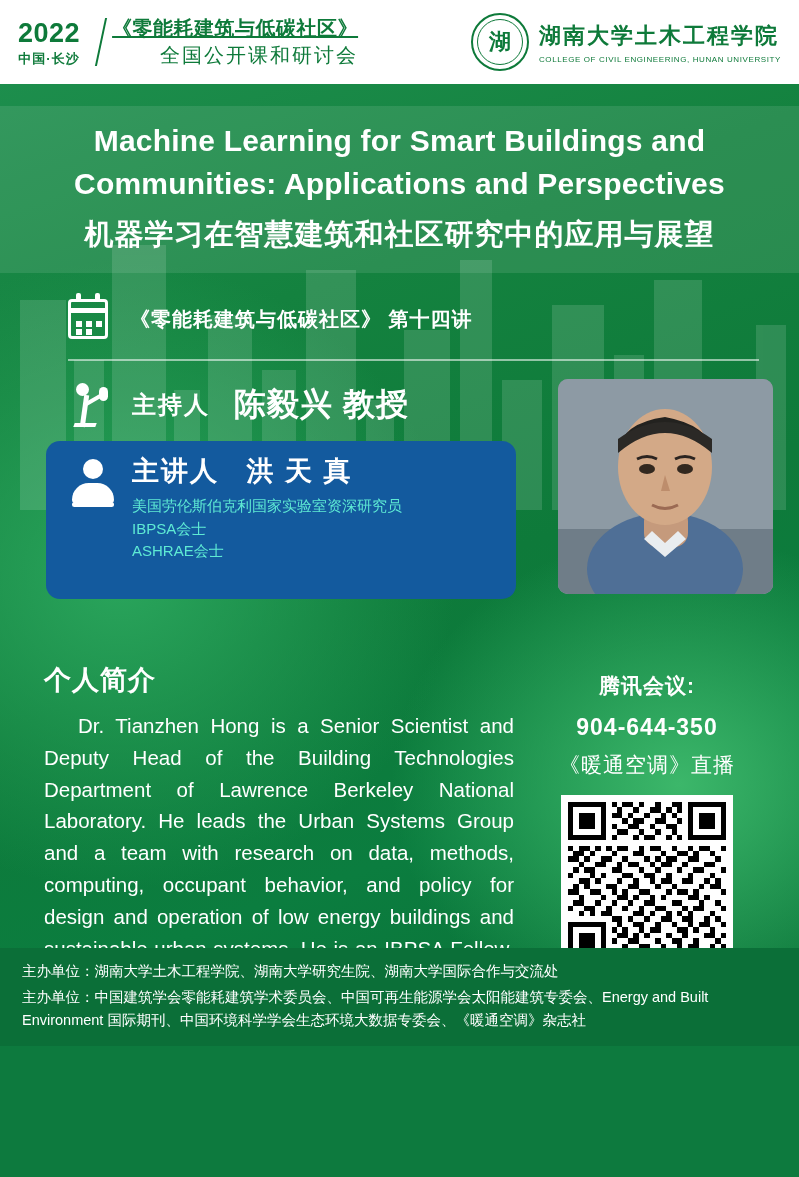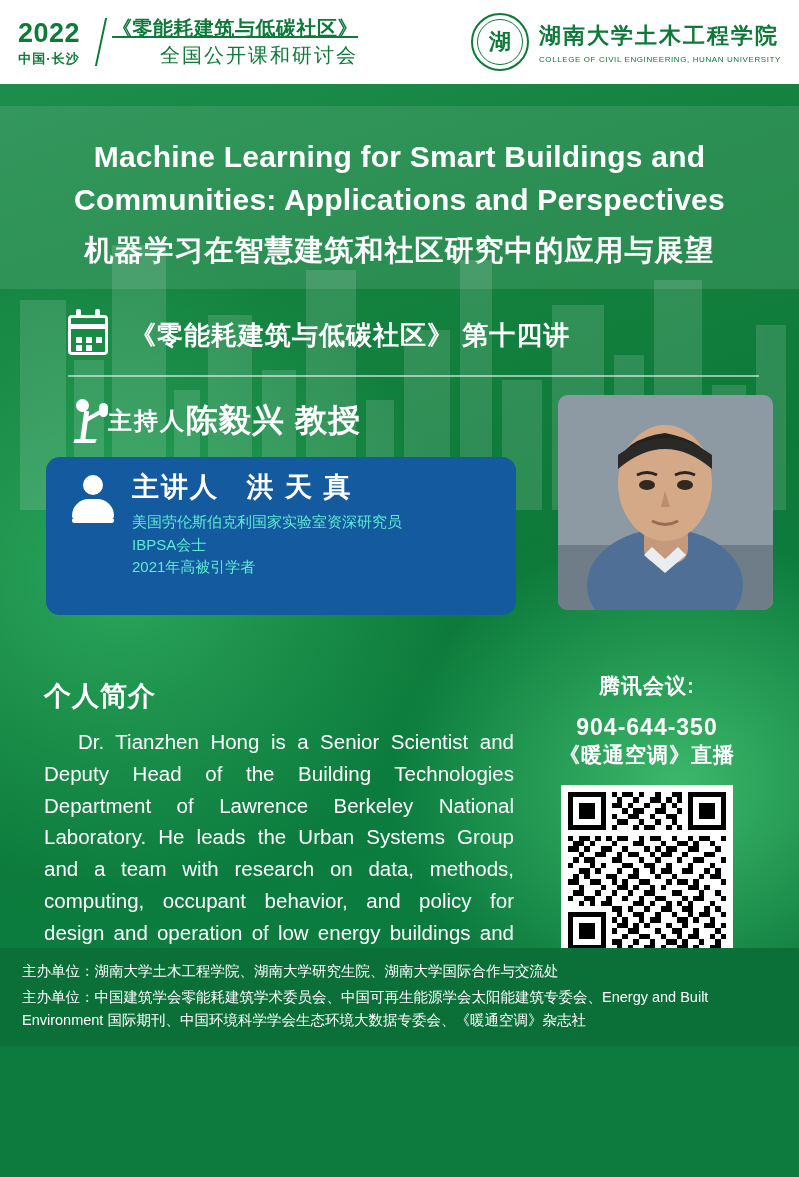--- a/index.html
+++ b/index.html
@@ -50,21 +50,21 @@
     display: flex; align-items: center; justify-content: center; font-size: 22px; font-weight: bold;
   }
   .hnu-text { color: #0e7a3a; }
   .hnu-text .cn { font-size: 22px; font-weight: bold; letter-spacing: 2px; white-space: nowrap;}
   .hnu-text .en { font-size: 8px; letter-spacing: .6px; margin-top: 4px; white-space: nowrap;}
   
   .title-band {
     position: relative; z-index: 4;
     margin-top: 22px;
     background: rgba(255,255,255,0.10);
-    padding: 30px 20px 18px 20px;
+    padding: 14px 20px 18px 20px;
     text-align: center;
   }
   .title-en {
     color: #ffffff; font-size: 30px; font-weight: bold; line-height: 1.42;
     letter-spacing: .2px;
   }
   .title-cn {
     color: #ffffff; font-size: 29px; font-weight: bold; margin-top: 10px; letter-spacing: 1px;
   }
   
@@ -72,26 +72,26 @@
     position: relative; z-index: 4;
     display: flex; align-items: center; gap: 22px;
     margin: 26px 40px 0 68px;
   }
   .cal-icon { width: 40px; height: 40px; position: relative; flex: 0 0 auto;}
   .cal-icon .body { position:absolute; inset:0; border: 3px solid #fff; border-radius: 4px; }
   .cal-icon .bar { position:absolute; left:3px; right:3px; top: 9px; height: 5px; background:#fff; }
   .cal-icon .t1, .cal-icon .t2 { position:absolute; top:-6px; width:5px; height:9px; background:#fff; border-radius:2px;}
   .cal-icon .t1 { left: 8px; } .cal-icon .t2 { right: 8px; }
   .cal-icon .d { position:absolute; width:6px; height:6px; background:#fff; }
-  .series-text { color: #ffffff; font-size: 26px; font-weight: bold; letter-spacing: 1px; }
+  .series-text { color: #ffffff; font-size: 20px; font-weight: bold; letter-spacing: 1px; }
   .hr-line { height: 2px; background: rgba(255,255,255,.55); margin: 20px 40px 0 68px; }
   
   .host-row {
     position: relative; z-index: 4;
-    display: flex; align-items: center; 
+    display: flex; align-items: center; gap: 24px;
     margin: 22px 40px 0 72px;
   }
   .mic-icon { width: 36px; height: 44px; position: relative; flex: 0 0 auto;}
   .mic-icon .head { position:absolute; left: 4px; top: 0; width: 13px; height: 13px; border-radius: 50%; background:#fff;}
   .mic-icon .body2 { position:absolute; left: 10px; top: 12px; width: 5px; height: 32px; background:#fff; transform: rotate(8deg);}
   .mic-icon .arm { position:absolute; left: 13px; top: 14px; width: 20px; height: 4px; background:#fff; transform: rotate(-30deg);}
   .mic-icon .mic { position:absolute; right: 0; top: 4px; width: 9px; height: 14px; border-radius: 5px; background:#fff;}
   .mic-icon .base { position:absolute; left: 2px; bottom: 0; width: 22px; height: 4px; background:#fff; transform: skewX(-20deg);}
   .host-label { color:#ffffff; font-size: 24px; font-weight: bold; letter-spacing: 2px;}
   .host-name { color:#ffffff; font-size: 32px; font-weight: bold; letter-spacing: 1px;}
@@ -125,21 +125,21 @@
     color:#ffffff; font-size: 20.5px; line-height: 1.55; text-align: justify;
     width: 470px; margin: 12px 0 0 44px; text-indent: 34px;
   }
   
   .right-col {
     position: absolute; z-index: 4; right: 28px; top: 672px; width: 248px;
     text-align: center; color: #fff;
   }
   .meet-label { font-size: 21px; font-weight: bold; letter-spacing: 1px;}
   .meet-id { font-size: 23px; font-weight: bold; margin-top: 14px; letter-spacing: 1px;}
-  .meet-live { font-size: 21px; font-weight: bold; letter-spacing: 1px;}
+  .meet-live { font-size: 21px; font-weight: normal; margin-top: 10px; letter-spacing: 1px;}
   .qr { width: 172px; height: 172px; background: #fff; margin: 16px auto 0; padding: 7px; }
   .qr svg { display: block; }
   .info-line { font-size: 19px; margin-top: 12px; letter-spacing: .5px;}
   .info-line.small { margin-top: 4px; }
   
   .footer {
     position: absolute; left: 0; right: 0; bottom: 0; z-index: 6;
     background: #0b6f38; padding: 12px 22px 14px 22px; color: #fff;
   }
   .footer div { font-size: 14.5px; line-height: 1.6; }
@@ -232,21 +232,21 @@
           <div class="u"></div>
       </div>
       <div>
         <div class="sp-title">
           <span>主讲人</span>
           <span class="nm">洪 天 真</span>
         </div>
         <div class="sp-lines">
           <div>美国劳伦斯伯克利国家实验室资深研究员</div>
           <div>IBPSA会士</div>
-          <div>2021年高被引学者</div>
+          <div>ASHRAE会士</div>
         </div>
       </div>
     </div>
 
     <div class="photo">
       <svg width="215" height="215" viewBox="0 0 215 215" aria-hidden="true">
         <rect width="215" height="215" fill="#8d9aa4"></rect>
         <rect y="150" width="215" height="65" fill="#6f7d88"></rect>
         <ellipse cx="107" cy="190" rx="78" ry="56" fill="#4f6f96"></ellipse>
         <rect x="86" y="128" width="44" height="40" rx="14" fill="#c59a7c"></rect>

